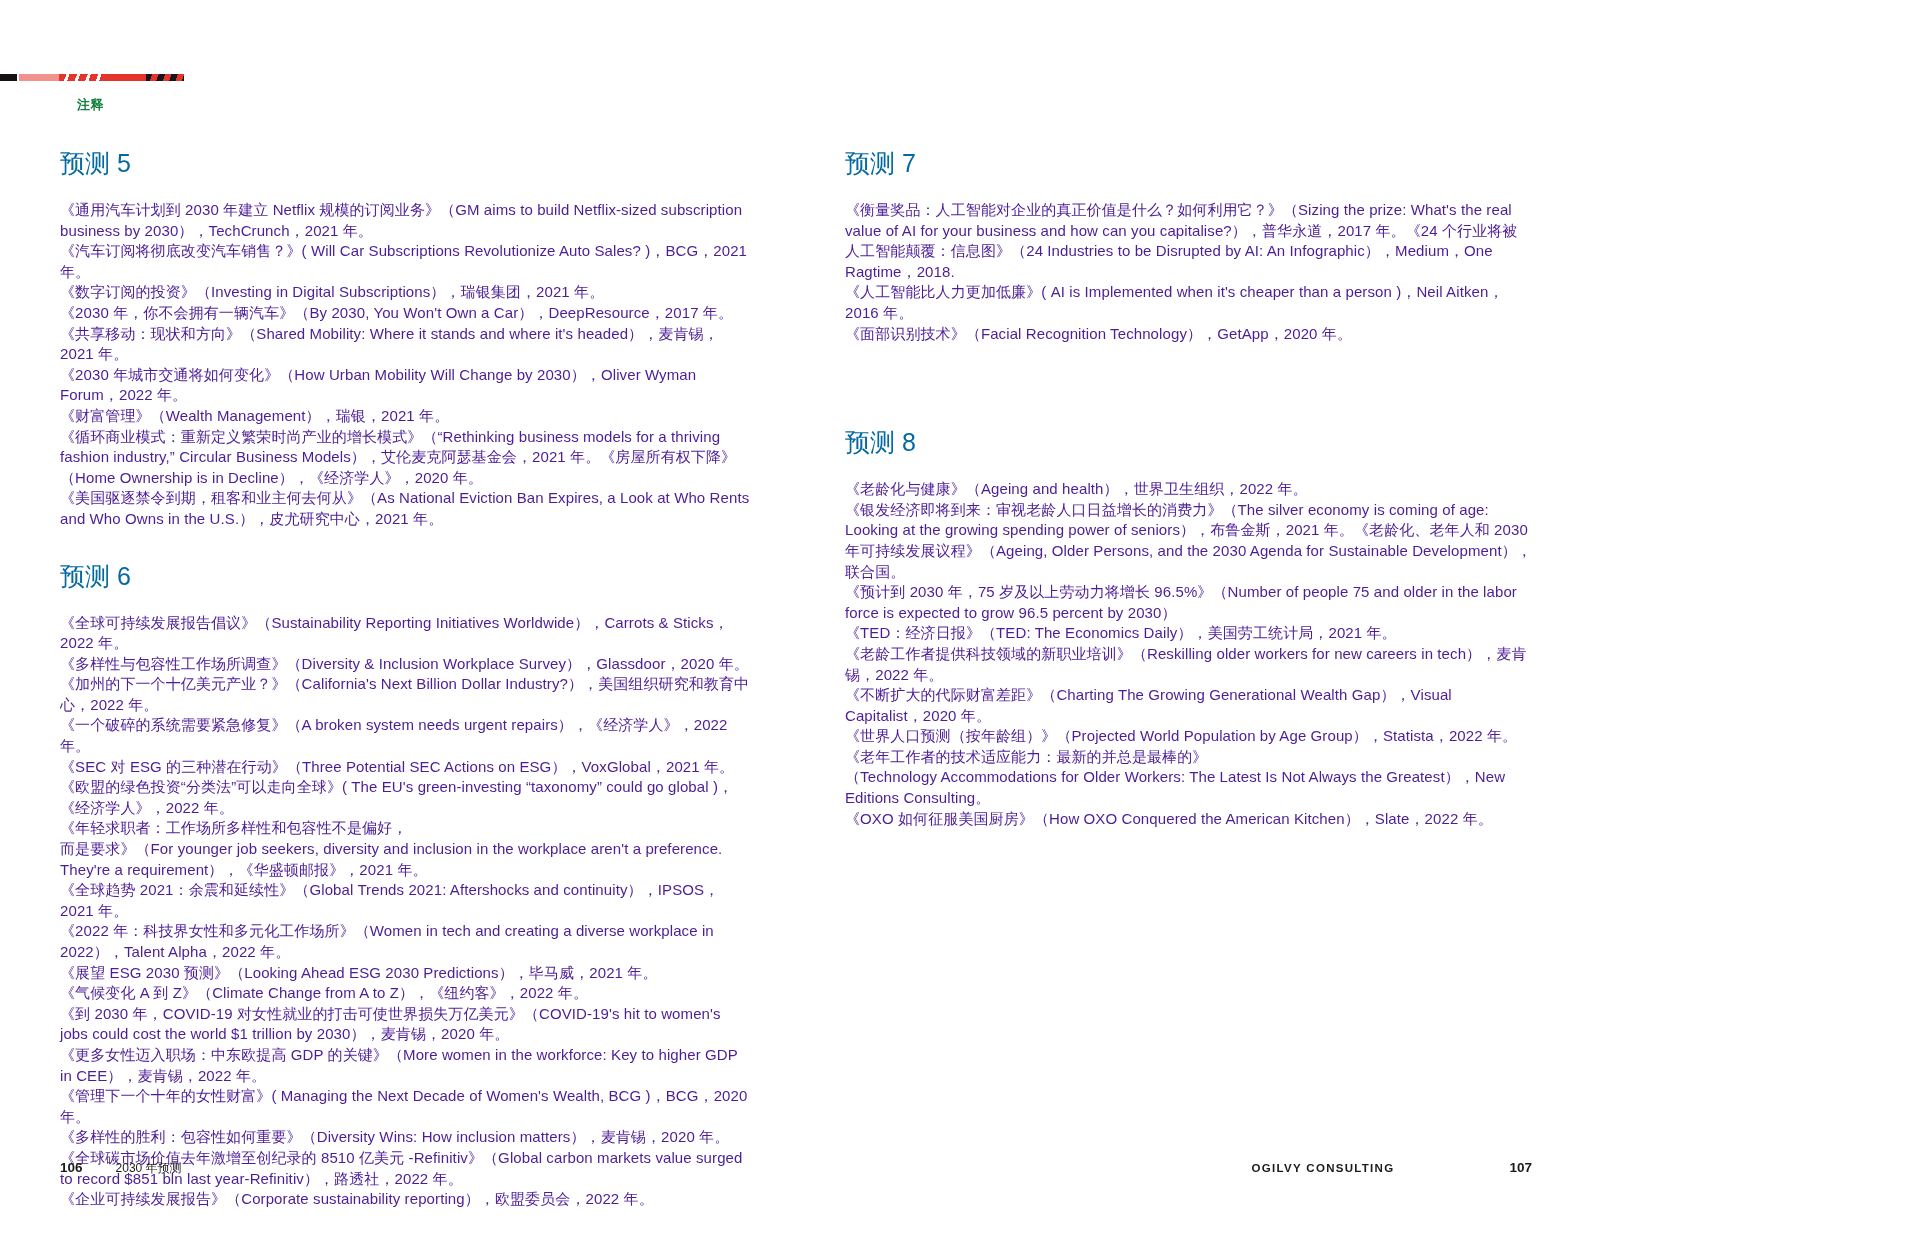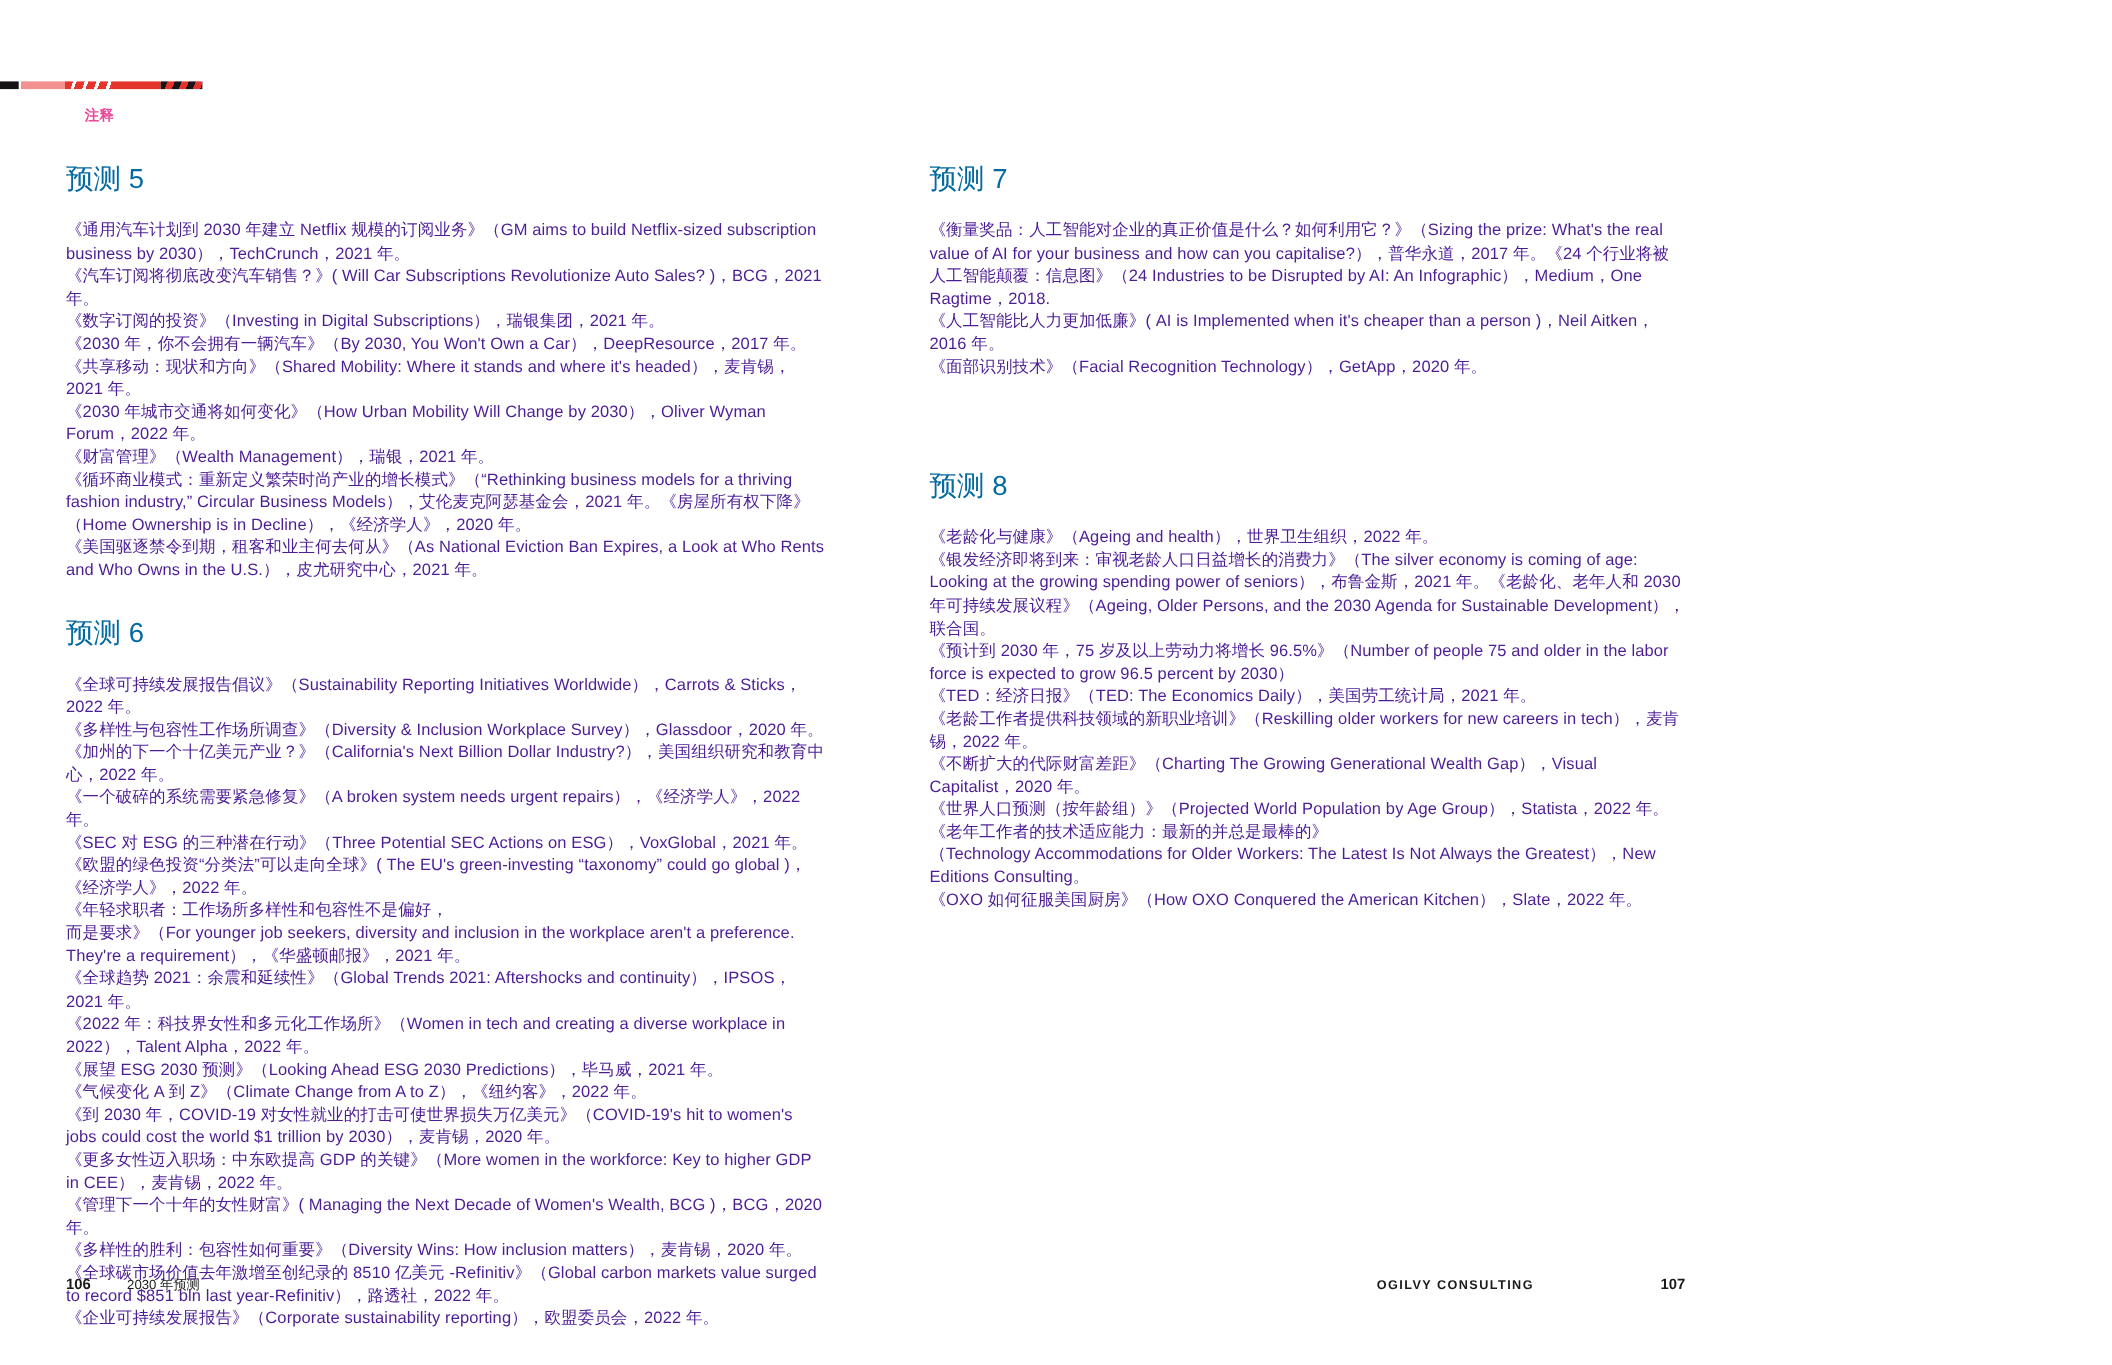--- a/index.html
+++ b/index.html
@@ -10,21 +10,21 @@
   }
   
   .deco-bar { position:absolute; left:0; top:74px; height:7px; display:flex; }
   .seg { height:100%; display:block; }
   .seg1 { width:17px; background:#161214; }
   .seg2 { width:40px; background:#f2918e; margin-left:2px; }
   .seg3 { width:42px; background:repeating-linear-gradient(110deg,#e4342c 0 7px,#ffffff 7px 10px); }
   .seg4 { width:45px; background:#e4342c; }
   .seg5 { width:38px; background:repeating-linear-gradient(110deg,#18141a 0 6px,#e4342c 6px 12px); }
 
-  .note-label { position:absolute; left:77px; top:96px; font-size:13px; font-weight:bold; letter-spacing:.5px; color:#ec4899; }
+  .note-label { position:absolute; left:77px; top:96px; font-size:13px; font-weight:bold; letter-spacing:.5px; color:#15803d; }
 
   .col { position:absolute; top:151px; }
   .col-left  { left:60px;  width:690px; }
   .col-right { left:845px; width:687px; }
 
   .sec-title { margin:0 0 24px 0; font-size:25px; line-height:1; font-weight:normal; color:#0369a1; }
   .gap-left  { margin-top:34px; }
   .gap-right { margin-top:86px; }
 
   .entry { margin:0; font-size:15px; line-height:20.6px; letter-spacing:.1px; white-space:pre-line; color:#4c1d95; }

